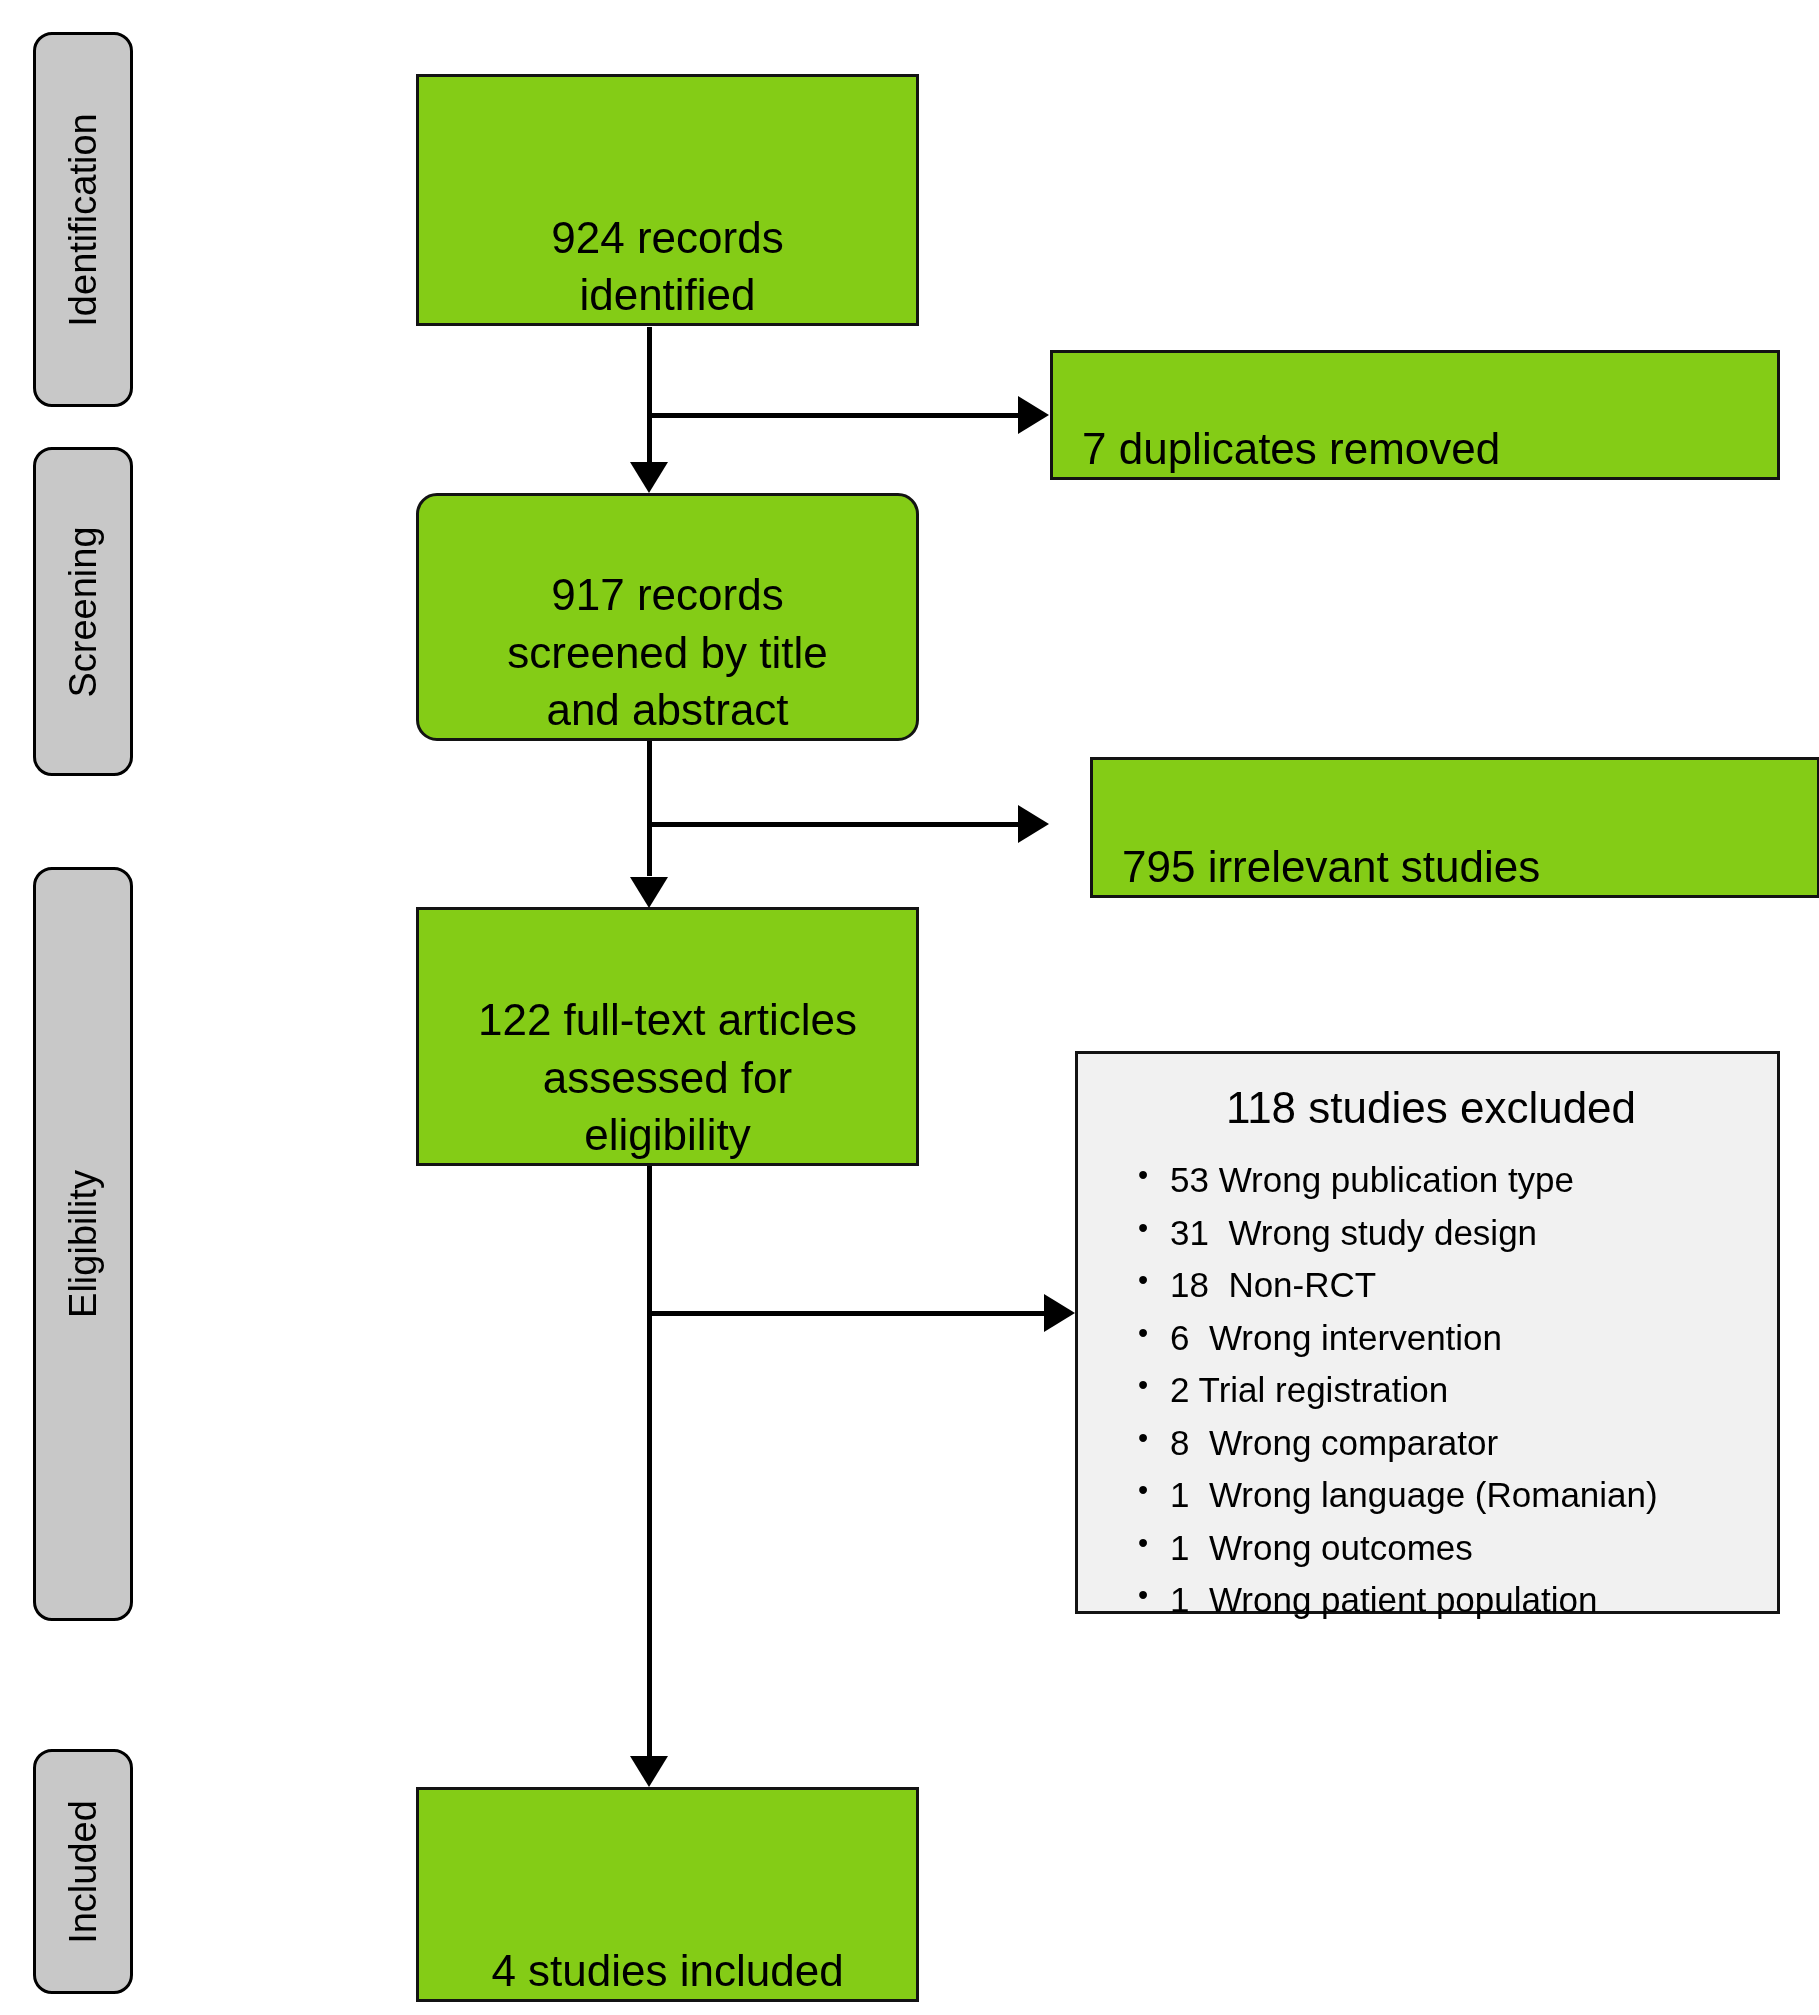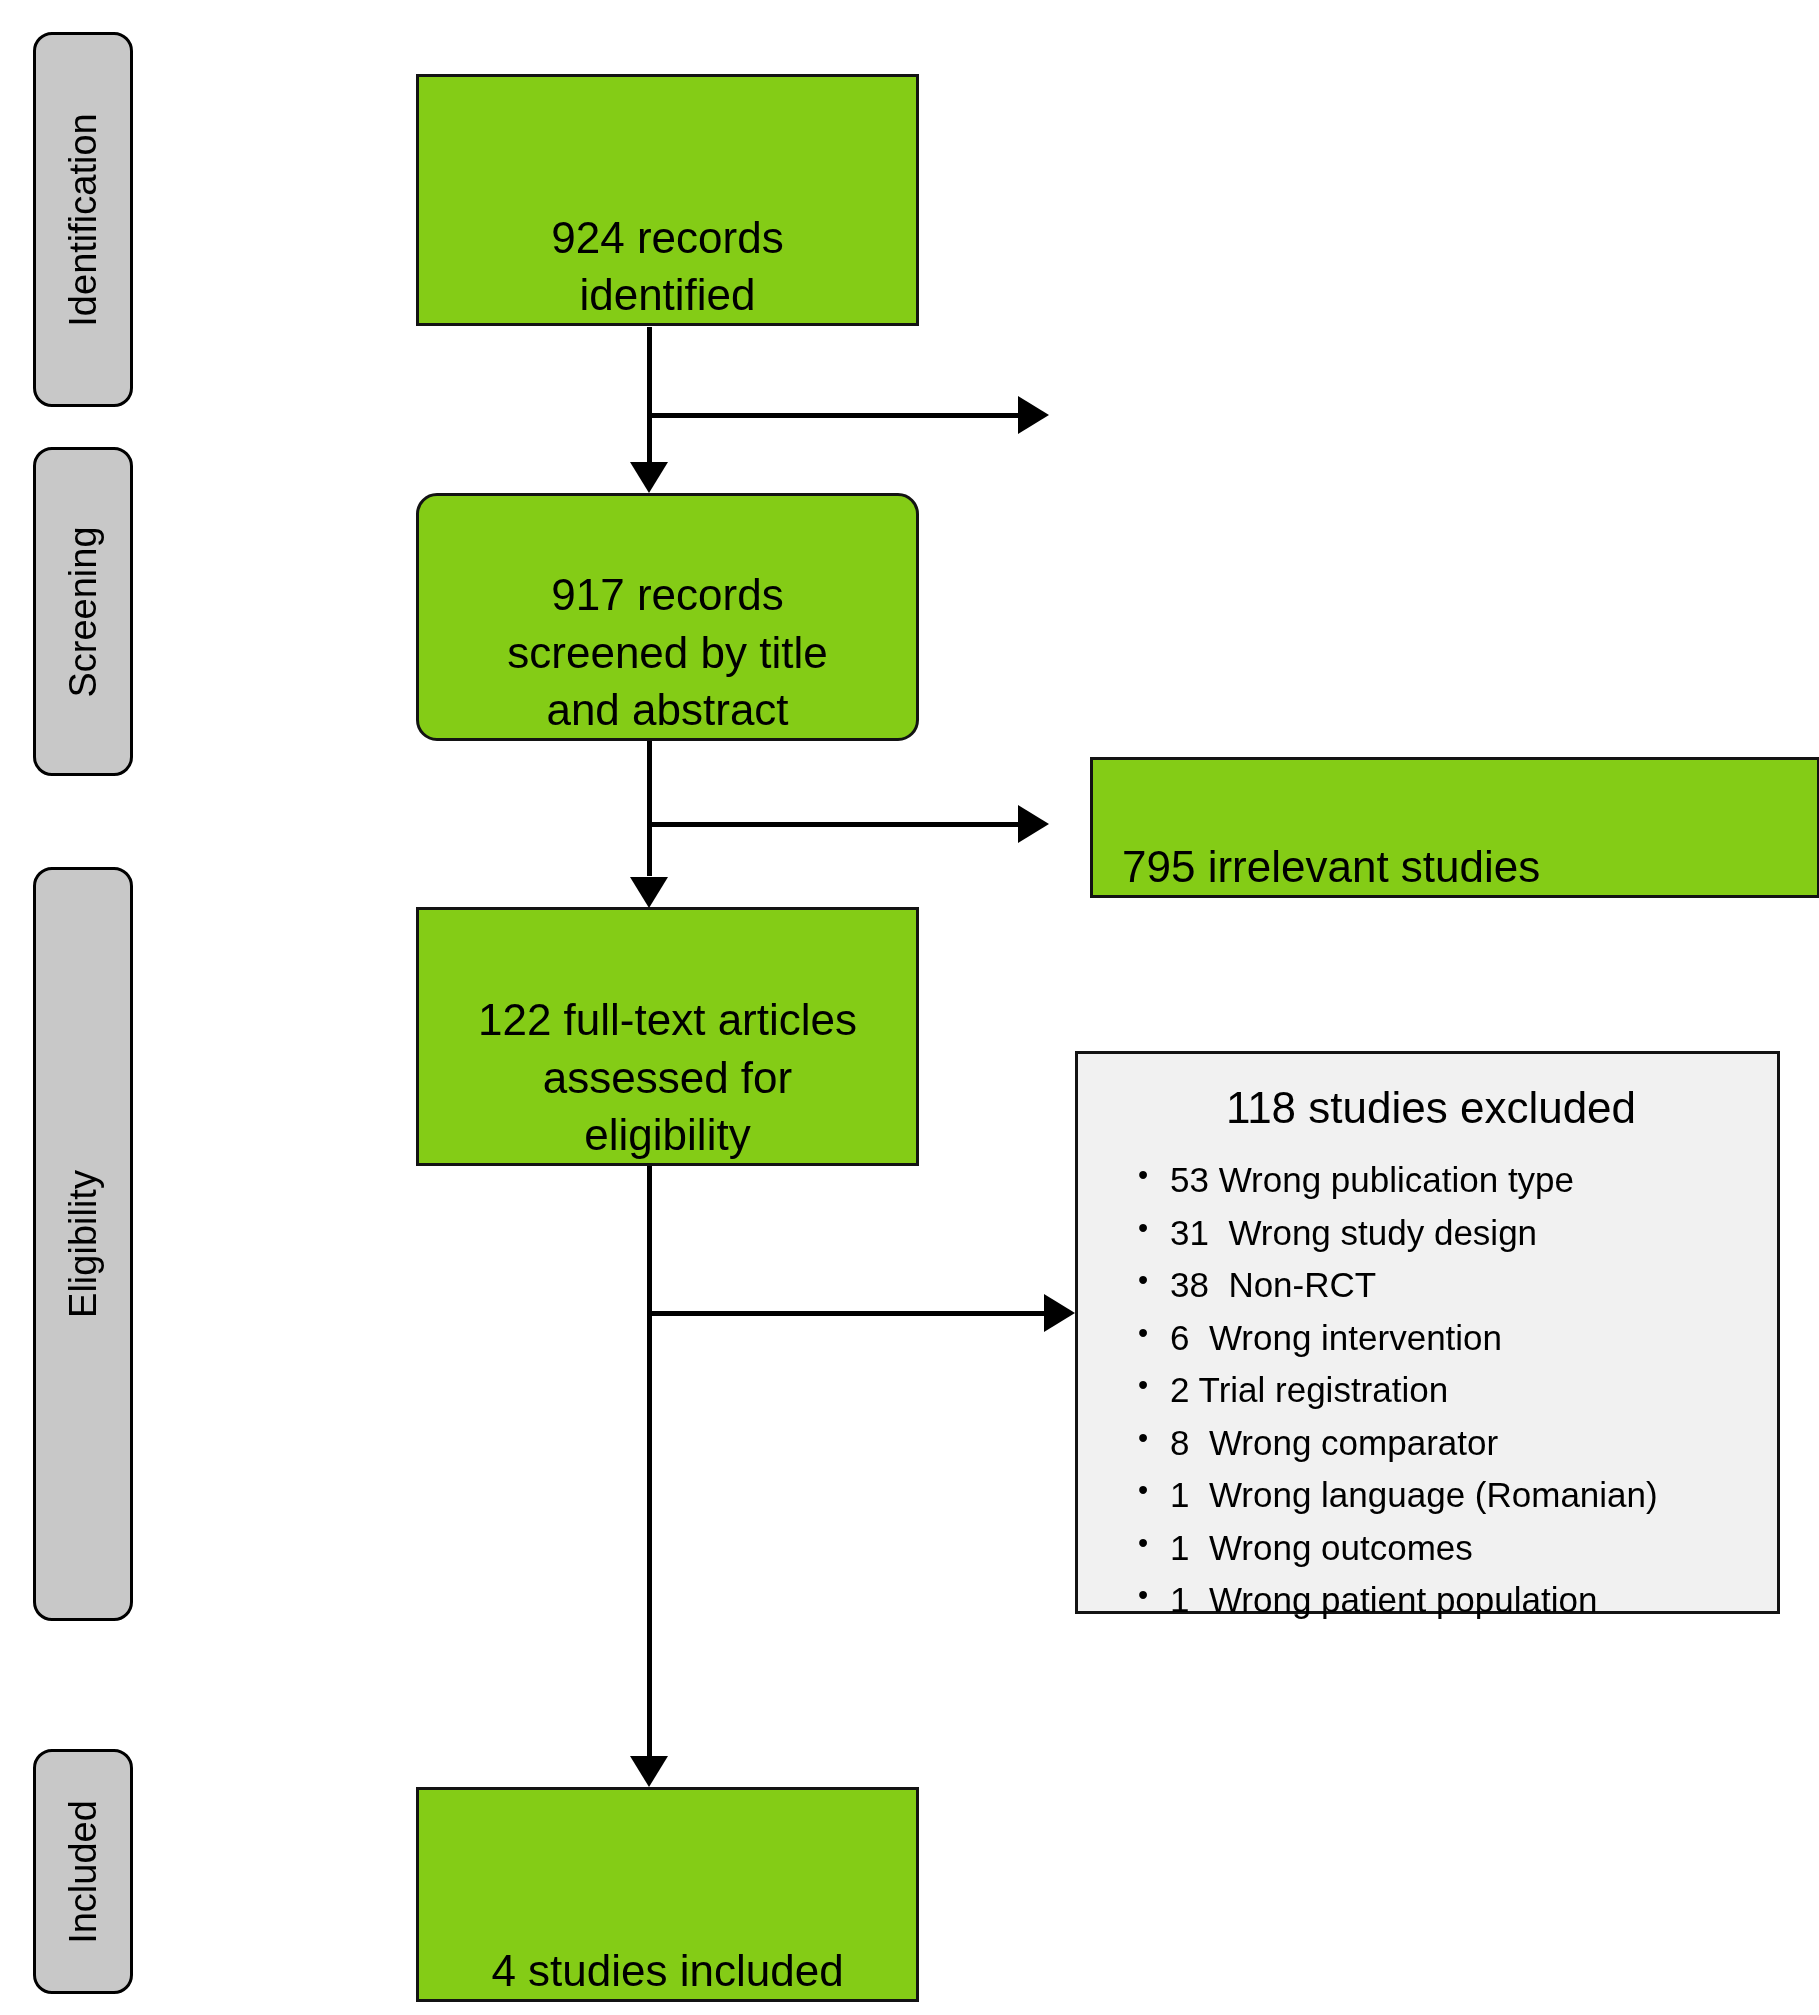--- a/index.html
+++ b/index.html
@@ -162,31 +162,34 @@
   <div class="flow-box" style="left:416px; top:907px; width:503px; height:259px;">
     <span class="box-text">122 full-text articles
 assessed for
 eligibility</span>
   </div>
 
   <div class="flow-box" style="left:416px; top:1787px; width:503px; height:215px;">
     <span class="box-text">4 studies included</span>
   </div>
 
+  <div class="flow-box side-box" style="left:1050px; top:350px; width:730px; height:130px;">
+    <span class="box-text">7 duplicates removed</span>
+  </div>
 
   <div class="flow-box side-box" style="left:1050px; top:757px; width:730px; height:141px;margin-left:40px;">
     <span class="box-text">795 irrelevant studies</span>
   </div>
 
   <div class="excluded-box" style="left:1075px; top:1051px; width:705px; height:563px;">
     <div class="excluded-title">118 studies excluded</div>
     <ul class="excluded-list">
       <li>53 Wrong publication type</li>
       <li>31  Wrong study design</li>
-      <li>38  Non-RCT</li>
+      <li>18  Non-RCT</li>
       <li>6  Wrong intervention</li>
       <li>2 Trial registration</li>
       <li>8  Wrong comparator</li>
       <li>1  Wrong language (Romanian)</li>
       <li>1  Wrong outcomes</li>
       <li>1  Wrong patient population</li>
     </ul>
   </div>
 
   <div class="conn conn-v" style="left:647px; top:327px; height:136px;"></div>

